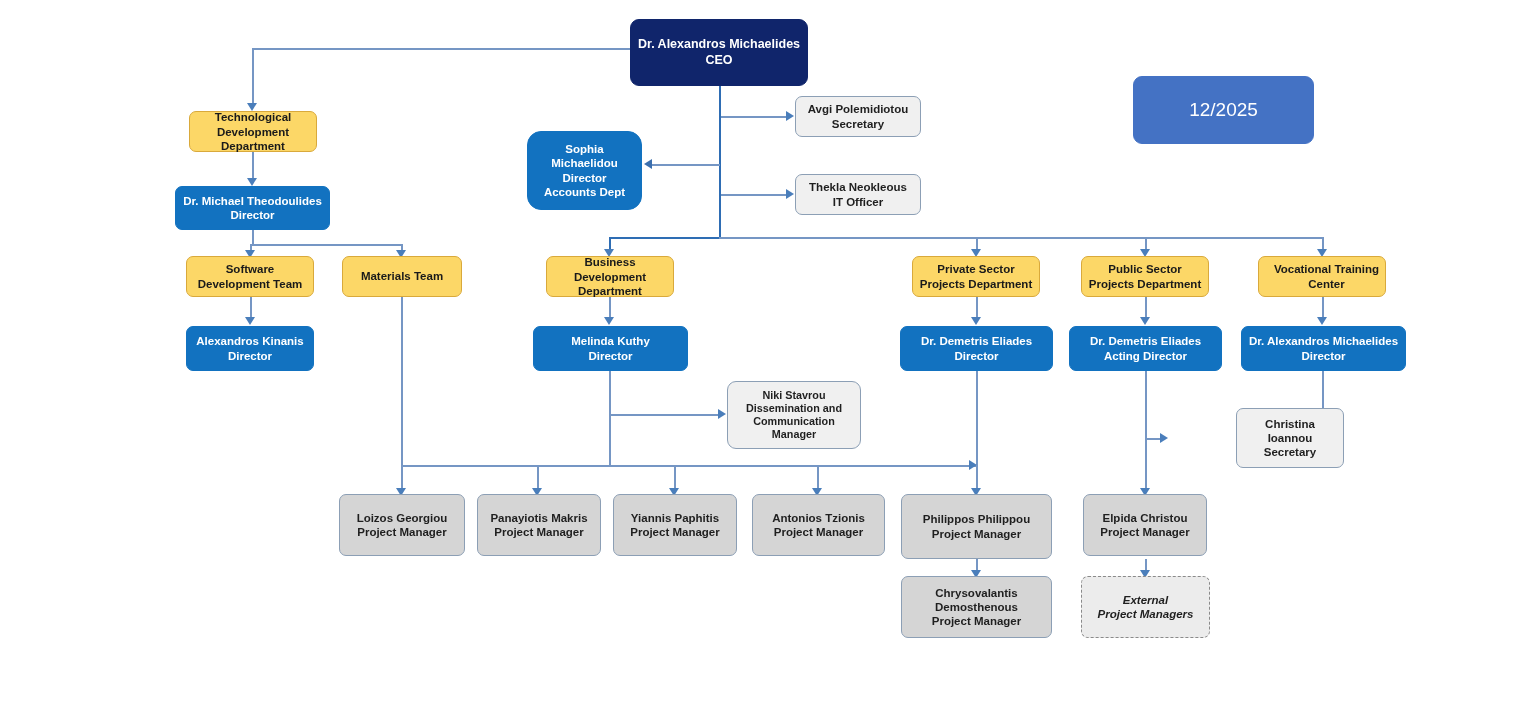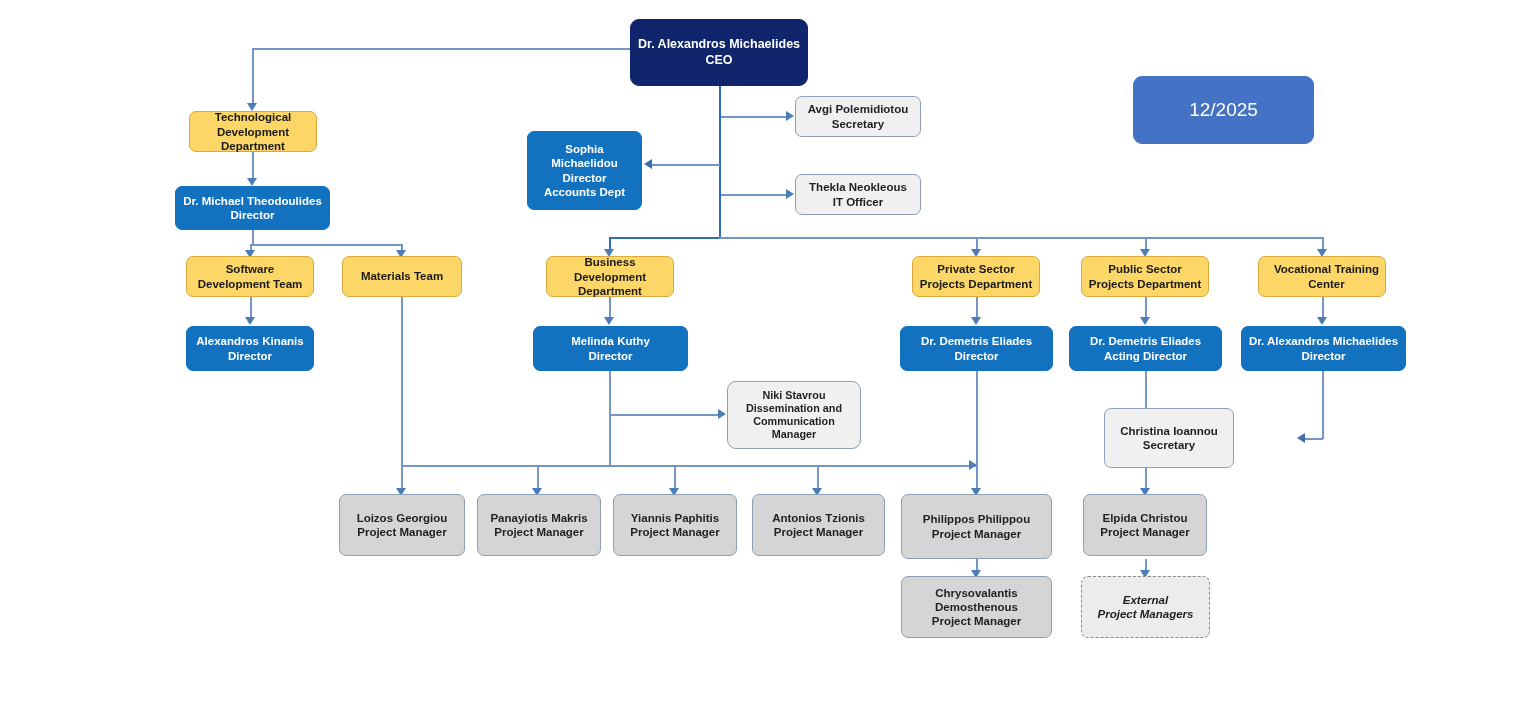--- a/index.html
+++ b/index.html
@@ -146,21 +146,21 @@
     </div>
   </div>
 
   <div class="node n-lgrey" style="left:795px;top:174px;width:126px;height:41px;">
     <div class="txt">
       <div>Thekla Neokleous</div>
       <div>IT Officer</div>
     </div>
   </div>
 
-  <div class="node n-blue" style="left:527px;top:131px;width:115px;height:79px;">
+  <div class="node n-blue" style="left:527px;top:131px;width:115px;height:79px;border-radius:14px;">
     <div class="txt">
       <div>Sophia</div>
       <div>Michaelidou</div>
       <div>Director</div>
       <div>Accounts Dept</div>
     </div>
   </div>
 
   <div class="node n-gold" style="left:189px;top:111px;width:128px;height:41px;">
     <div class="txt">
@@ -256,21 +256,21 @@
     </div>
   </div>
 
   <div class="node n-blue" style="left:1241px;top:326px;width:165px;height:45px;">
     <div class="txt">
       <div>Dr. Alexandros Michaelides</div>
       <div>Director</div>
     </div>
   </div>
 
-  <div class="node n-lgrey" style="left:1104px;top:408px;width:130px;height:60px;">
+  <div class="node n-lgrey" style="left:1236px;top:408px;width:108px;height:60px;">
     <div class="txt">
       <div>Christina Ioannou</div>
       <div>Secretary</div>
     </div>
   </div>
 
   <div class="node n-grey" style="left:339px;top:494px;width:126px;height:62px;">
     <div class="txt">
       <div>Loizos Georgiou</div>
       <div>Project Manager</div>

